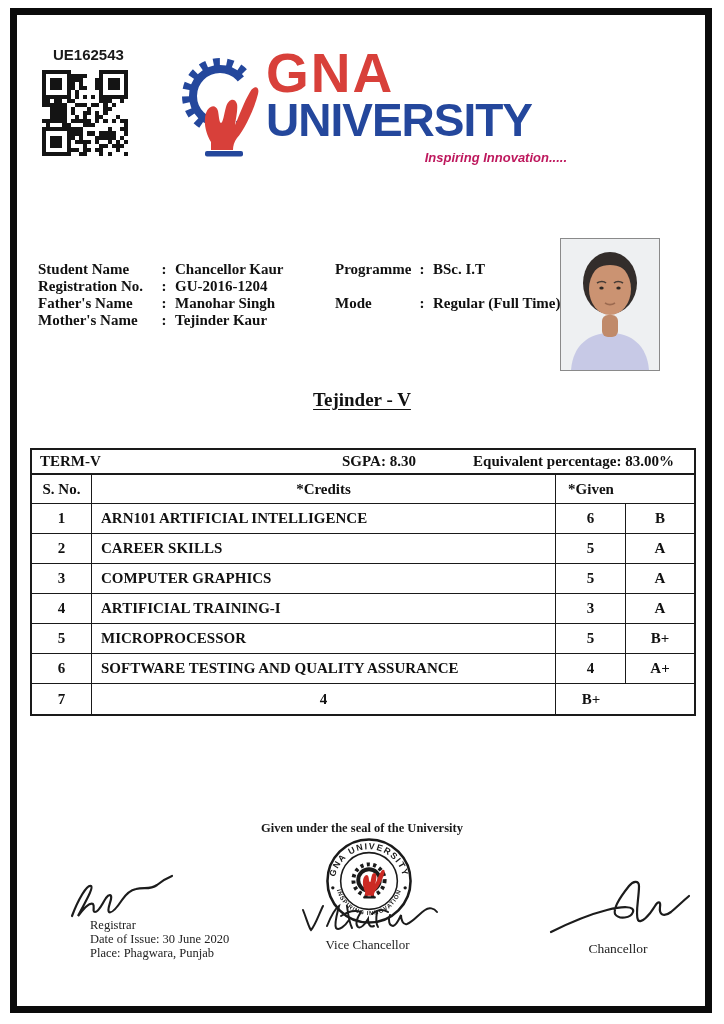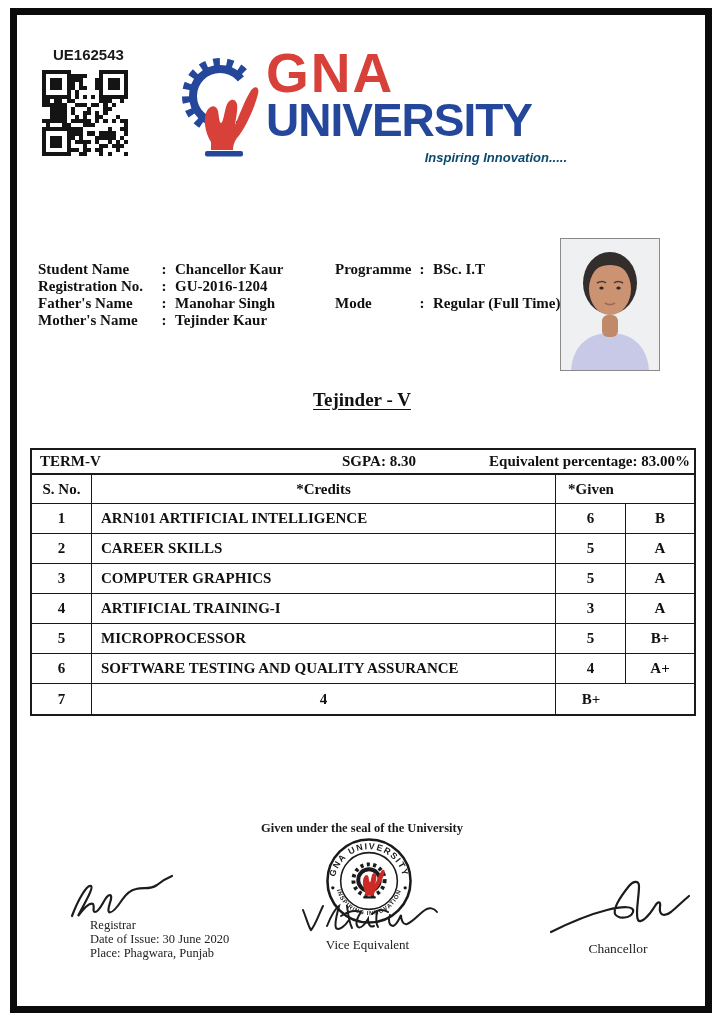--- a/index.html
+++ b/index.html
@@ -28,21 +28,21 @@
     letter-spacing:2px; color:#d8403a;
   }
   .logo-univ {
     position:absolute; left:266px; top:97px;
     font-family:"Liberation Sans", sans-serif; font-weight:800; font-size:46px; line-height:1;
     letter-spacing:-1px; color:#24479c;
   }
   .tagline {
     position:absolute; left:360px; top:150px; width:207px; text-align:right;
     font-family:"Liberation Sans", sans-serif; font-style:italic; font-weight:600;
-    font-size:13px; color:#0c4a6e;
+    font-size:13px; color:#be185d;
   }
   .student-block { position:absolute; left:38px; top:261px; }
   .info-row { display:flex; height:17px; line-height:17px; font-size:15px; font-weight:bold; }
   .info-row .lbl { width:115px; }
   .info-row .sep { width:22px; text-align:center; }
   .prog-block { position:absolute; left:335px; top:261px; }
   .prog-block .info-row { margin-bottom:17px; }
   .prog-block .lbl { width:76px; }
   .photo {
     position:absolute; left:560px; top:238px; width:100px; height:133px;
@@ -55,21 +55,21 @@
   .rtable {
     position:absolute; left:30px; top:448px; width:666px;
     border:2px solid #1a1a1a; background:#fff;
   }
   .term-row {
     position:relative; height:25px; border-bottom:2px solid #1a1a1a;
     font-size:15px; font-weight:bold; line-height:23px;
   }
   .term-row .term { position:absolute; left:8px; }
   .term-row .sgpa { position:absolute; left:310px; }
-  .term-row .equiv { position:absolute; right:4px; }
+  .term-row .equiv { position:absolute; right:20px; }
   .grid-row { display:grid; grid-template-columns:60px 1fr 70px 68px; border-bottom:1.5px solid #1a1a1a; }
   .grid-row:last-child { border-bottom:none; }
   .grid-row > div { border-right:1.5px solid #1a1a1a; display:flex; align-items:center; }
   .grid-row > div:last-child { border-right:none; }
   .head-row { height:29px; font-size:15px; font-weight:bold; }
   .data-row { height:30px; font-size:15px; font-weight:bold; }
   .c-center { justify-content:center; text-align:center; }
   .c-left { padding-left:9px; }
   .seal-caption {
     position:absolute; left:0; top:821px; width:724px; text-align:center;
@@ -685,19 +685,19 @@
   </svg>
   <div class="registrar-block">
     <div>Registrar</div>
     <div>Date of Issue: 30 June 2020</div>
     <div>Place: Phagwara, Punjab</div>
   </div>
 
   <svg class="sig sig-vc" width="145" height="40" viewBox="0 0 145 40">
     <path d="M8,10 C12,20 14,28 16,30 C20,26 24,14 28,6 M32,26 C36,16 41,8 44,6 C42,14 39,24 41,28 C44,31 50,26 54,20 M52,6 C53,14 55,24 57,28 M46,16 C52,12 60,10 66,12 C62,18 60,24 63,27 C66,29 70,24 73,19 C73,24 75,28 79,26 M82,12 C81,18 81,24 83,27 M77,14 C82,10 88,9 93,12 M95,15 C93,20 94,26 98,26 C102,25 104,19 106,15 C106,20 108,25 112,24 C118,22 124,14 130,10 C134,7 139,8 142,12" fill="none" stroke="#1c1c1c" stroke-width="2" stroke-linecap="round"></path>
   </svg>
-  <div class="vc-label">Vice Equivalent</div>
+  <div class="vc-label">Vice Chancellor</div>
 
   <svg class="sig sig-chancellor" width="150" height="72" viewBox="0 0 150 72">
     <path d="M8,64 C28,54 48,46 64,42 C80,38 92,38 90,44 C88,50 76,52 72,46 C70,40 78,28 86,18 C90,13 96,12 96,18 C96,30 92,46 95,52 C98,56 106,48 112,38 C115,33 118,33 117,39 C116,46 120,50 128,44 C134,39 140,33 146,28" fill="none" stroke="#1c1c1c" stroke-width="2.2" stroke-linecap="round"></path>
   </svg>
   <div class="chancellor-label">Chancellor</div>
 </div>
 
 </body></html>

